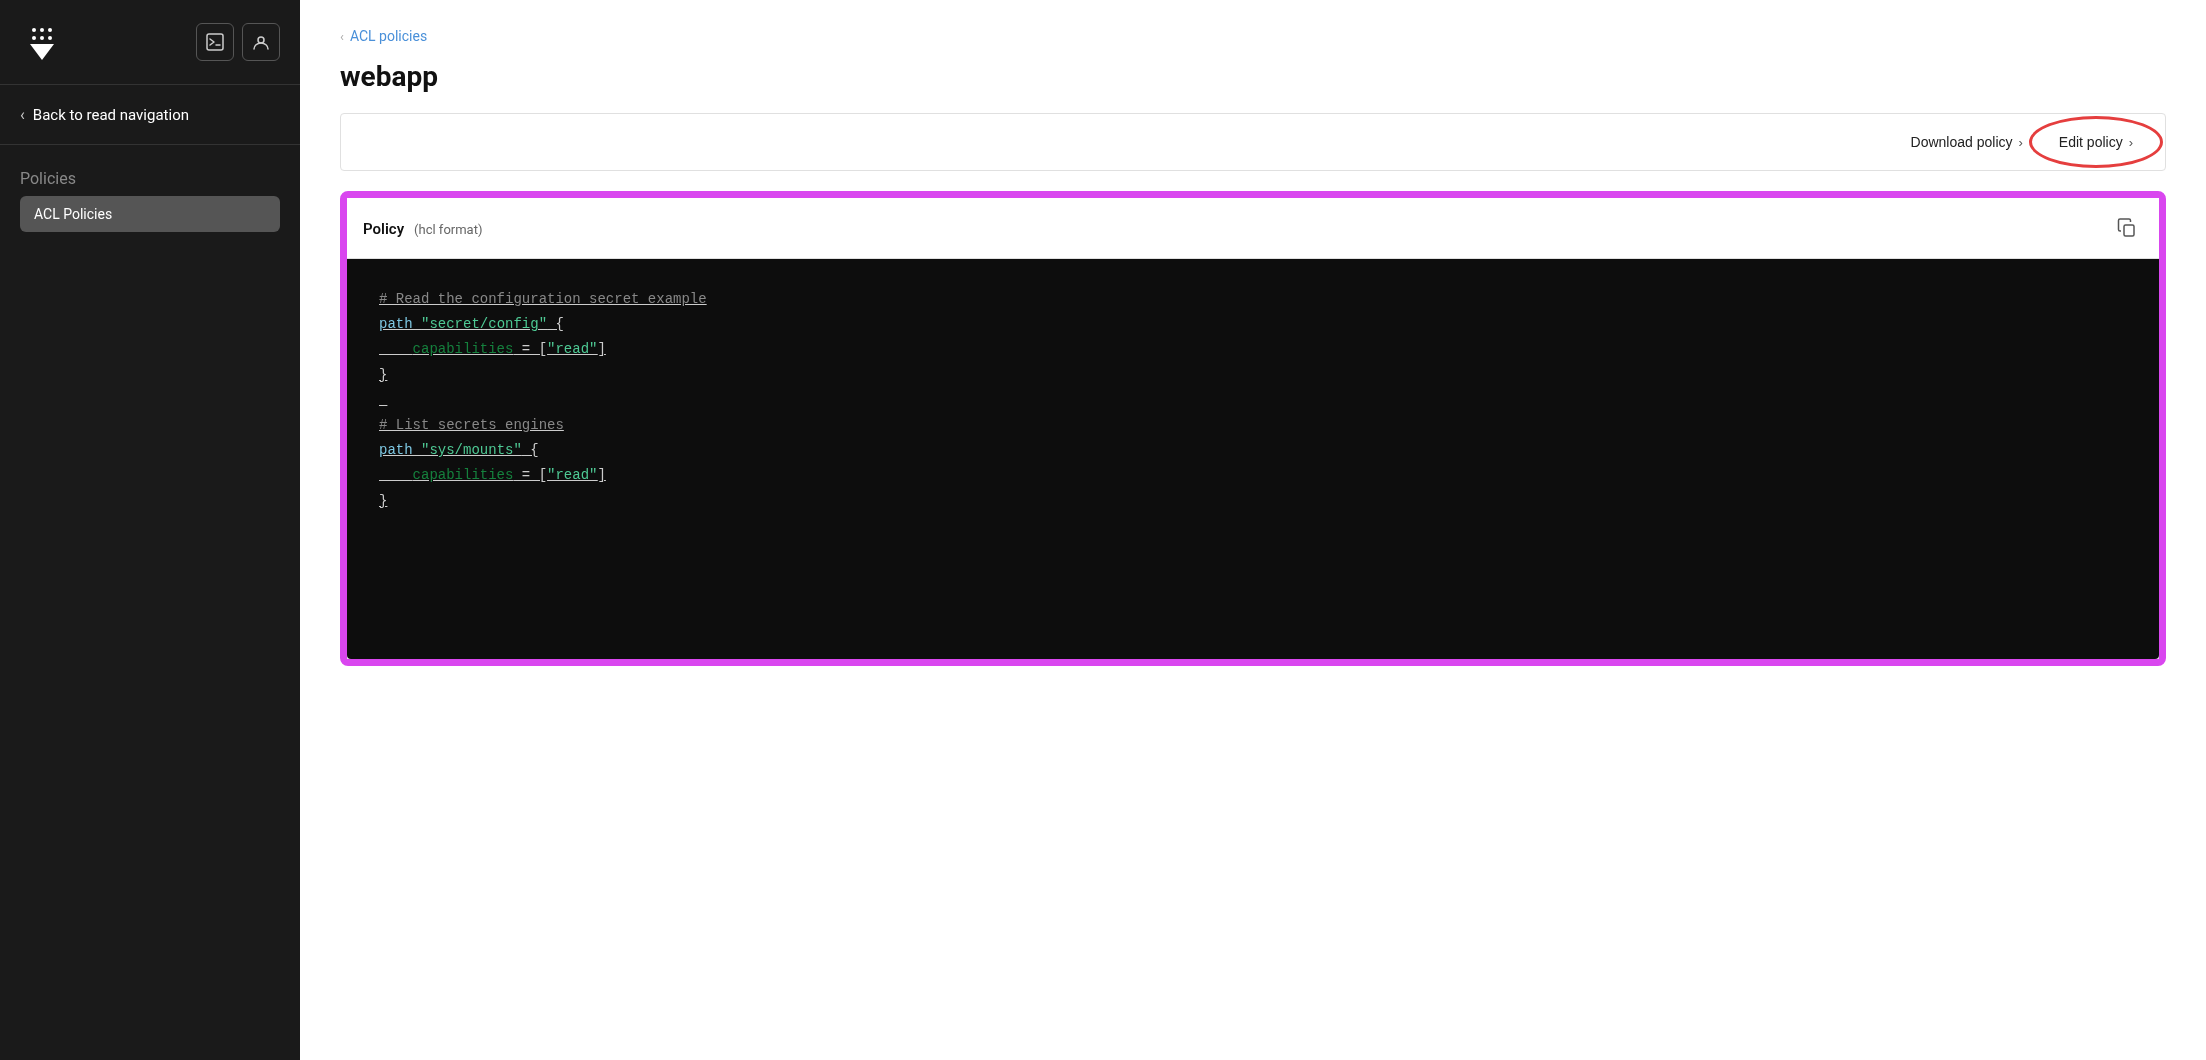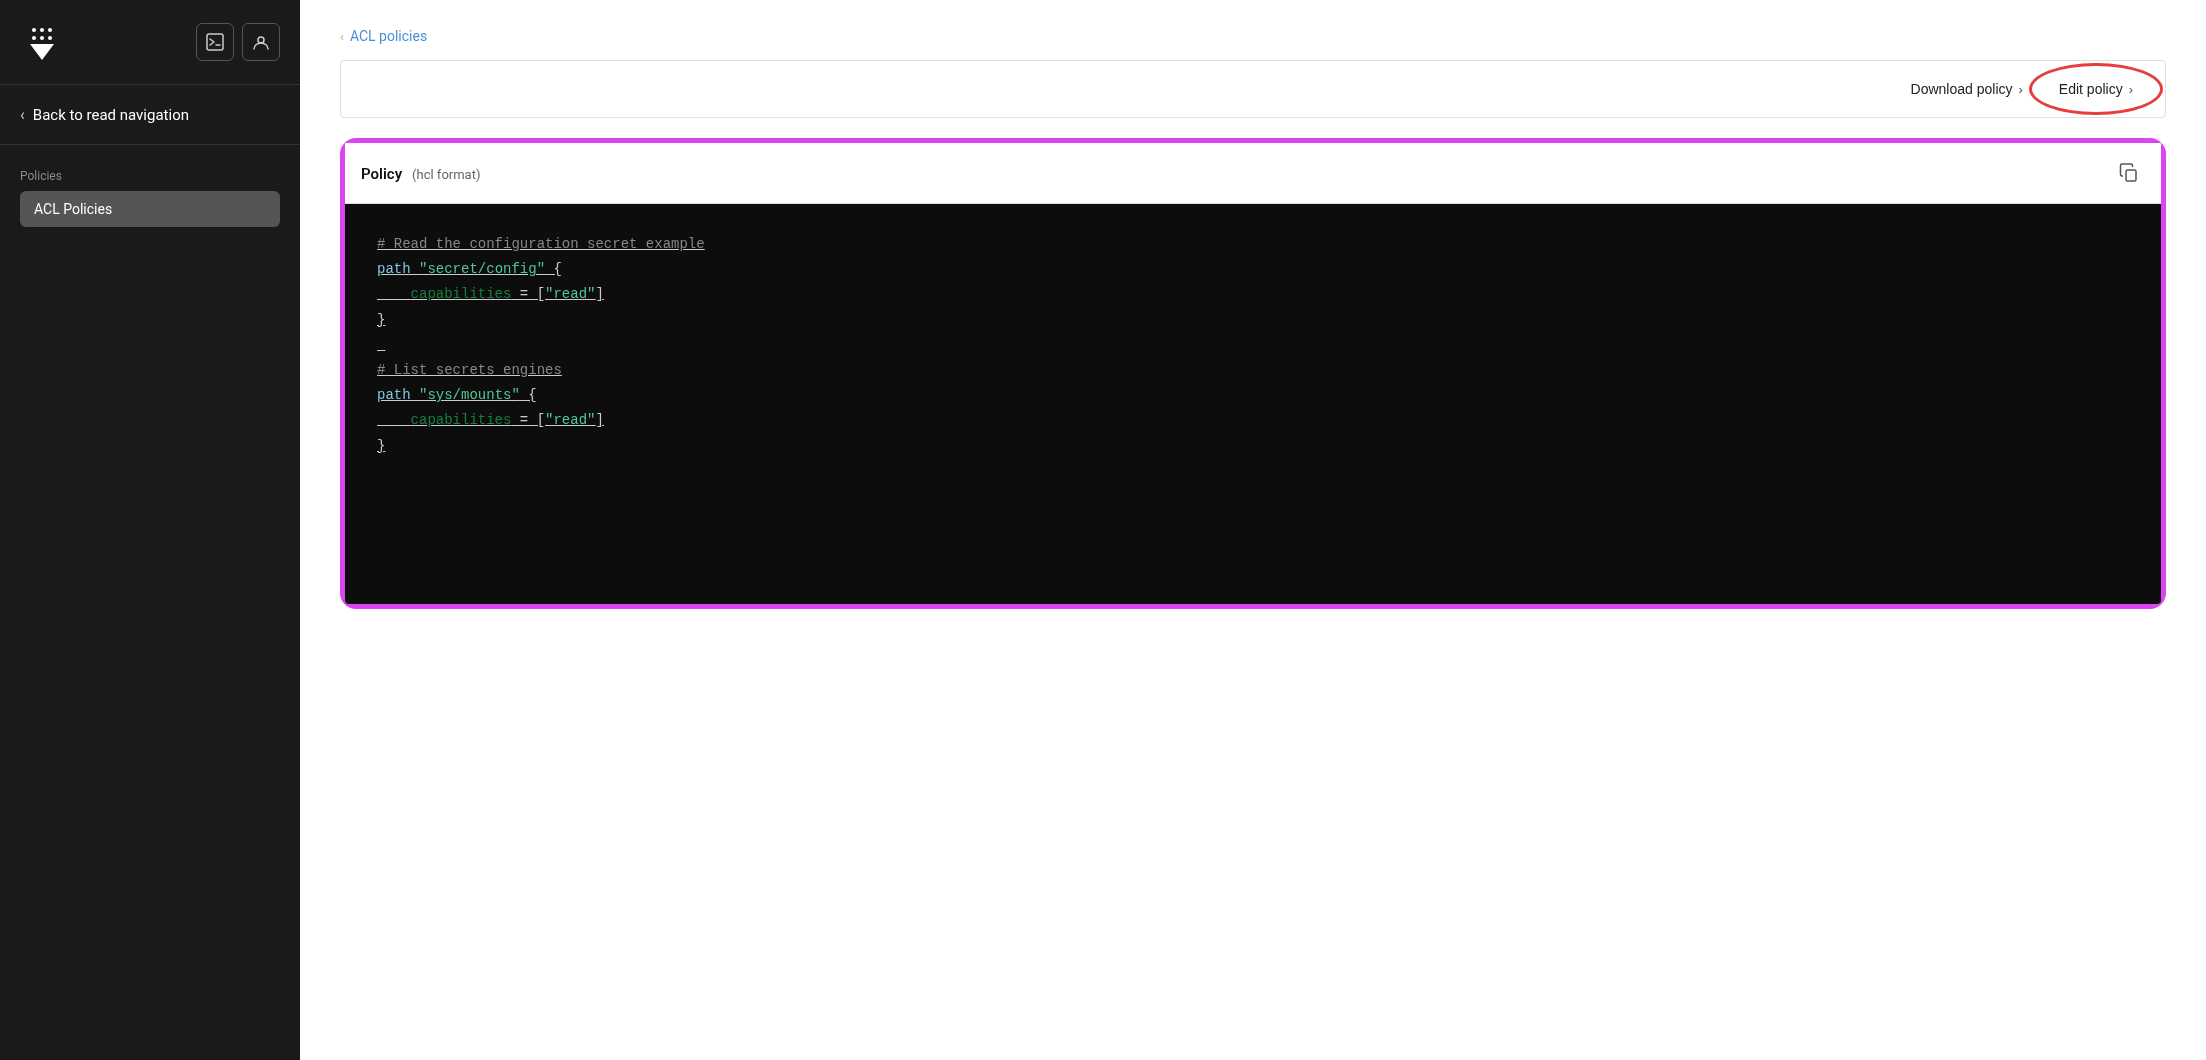--- a/index.html
+++ b/index.html
@@ -73,21 +73,21 @@
     .back-chevron {
       font-size: 16px;
       color: #ccc;
     }
 
     .sidebar-section {
       padding: 24px 20px 8px 20px;
     }
 
     .sidebar-section-label {
-      font-size: 12px;
+      font-size: 16px;
       color: #888;
       text-transform: none;
       letter-spacing: 0;
       margin-bottom: 8px;
       font-weight: 400;
     }
 
     .sidebar-nav-item {
       padding: 10px 14px;
       border-radius: 6px;
@@ -182,22 +182,22 @@
       left: -14px;
       right: -14px;
       bottom: -10px;
       border: 3px solid #e53e3e;
       border-radius: 50%;
       pointer-events: none;
     }
 
     
     .policy-section {
-      border: 5px solid #d946ef;
-      border-radius: 16px;
+      border: 7px solid #d946ef;
+      border-radius: 8px;
     }
 
     .policy-header {
       display: flex;
       align-items: center;
       justify-content: space-between;
       padding: 14px 16px;
       border-bottom: 1px solid #e0e0e0;
       background: #fff;
     }
@@ -313,20 +313,21 @@
 </aside>
 
 <main class="main">
   <div class="main-content">
 
     <div class="breadcrumb">
       <span class="breadcrumb-chevron">‹</span>
       <a class="breadcrumb-link">ACL policies</a>
     </div>
 
+    <h1 class="page-title">webapp</h1>
 
     <div class="actions-bar">
       <button class="action-btn">
         <span>Download policy</span>
         <span class="chevron">›</span>
       </button>
       <div style="position: relative; display: inline-block;">
         <button class="action-btn edit-policy-btn">
           <span>Edit policy</span>
           <span class="chevron">›</span>

